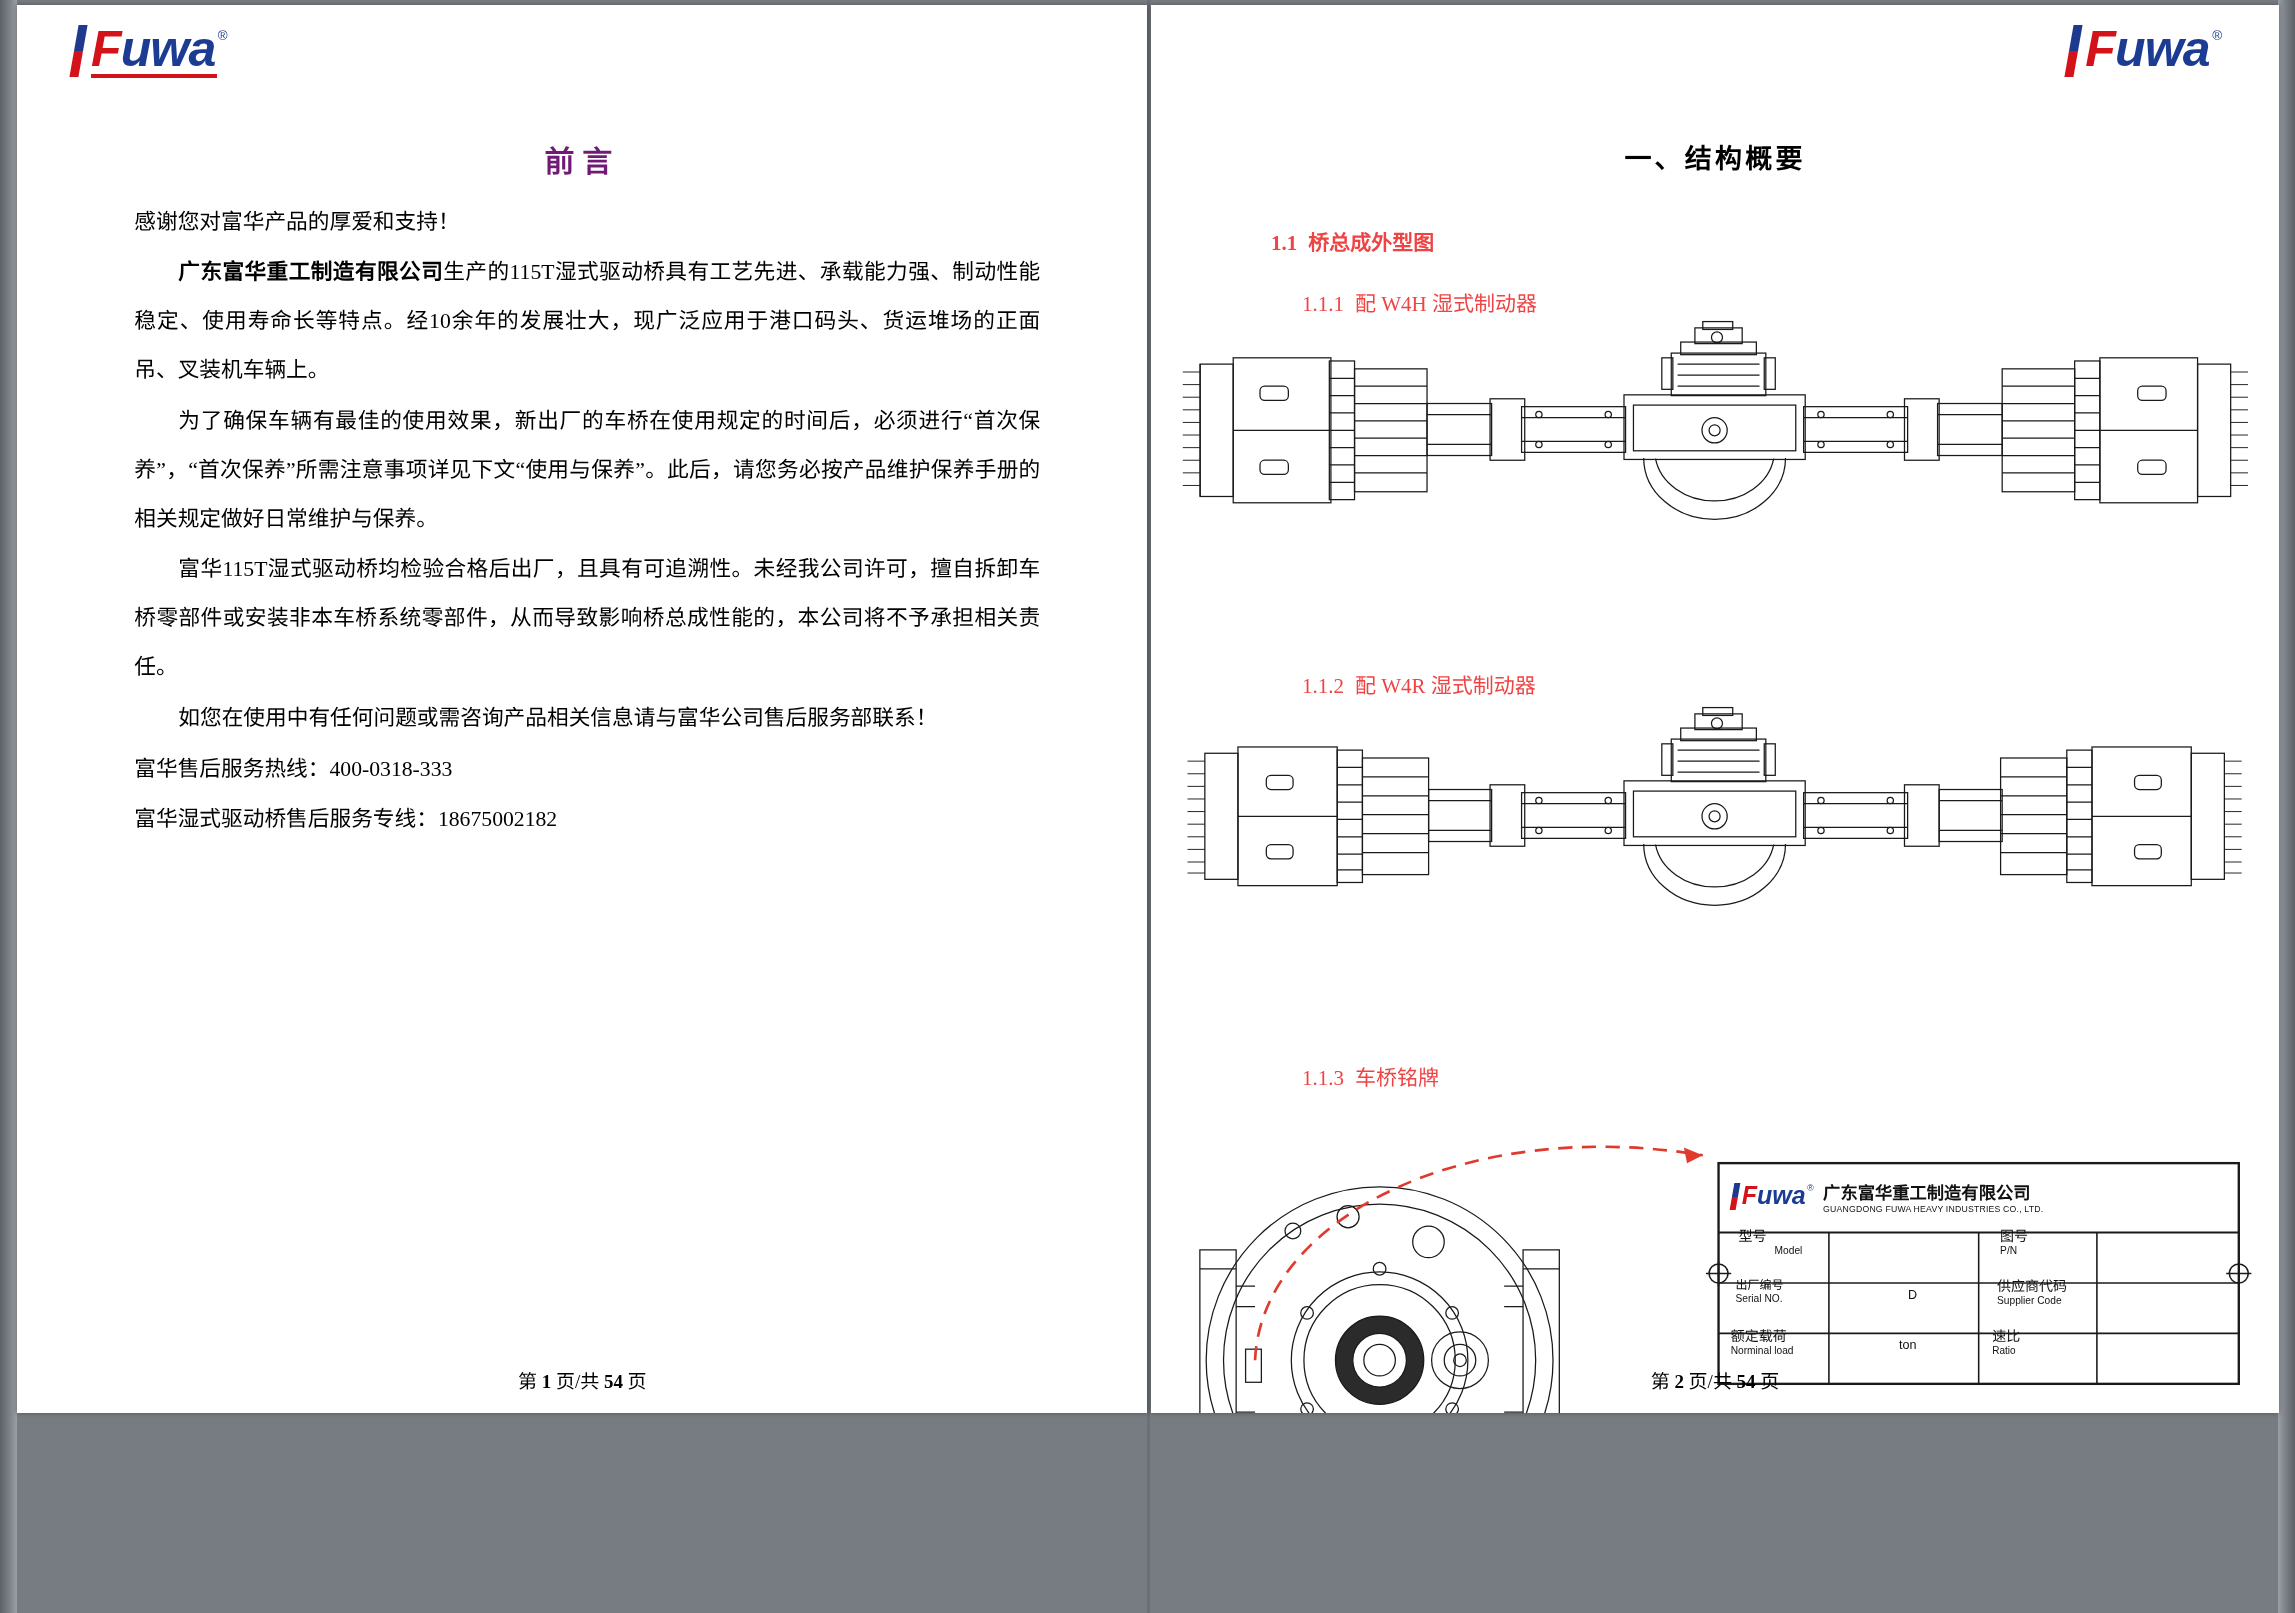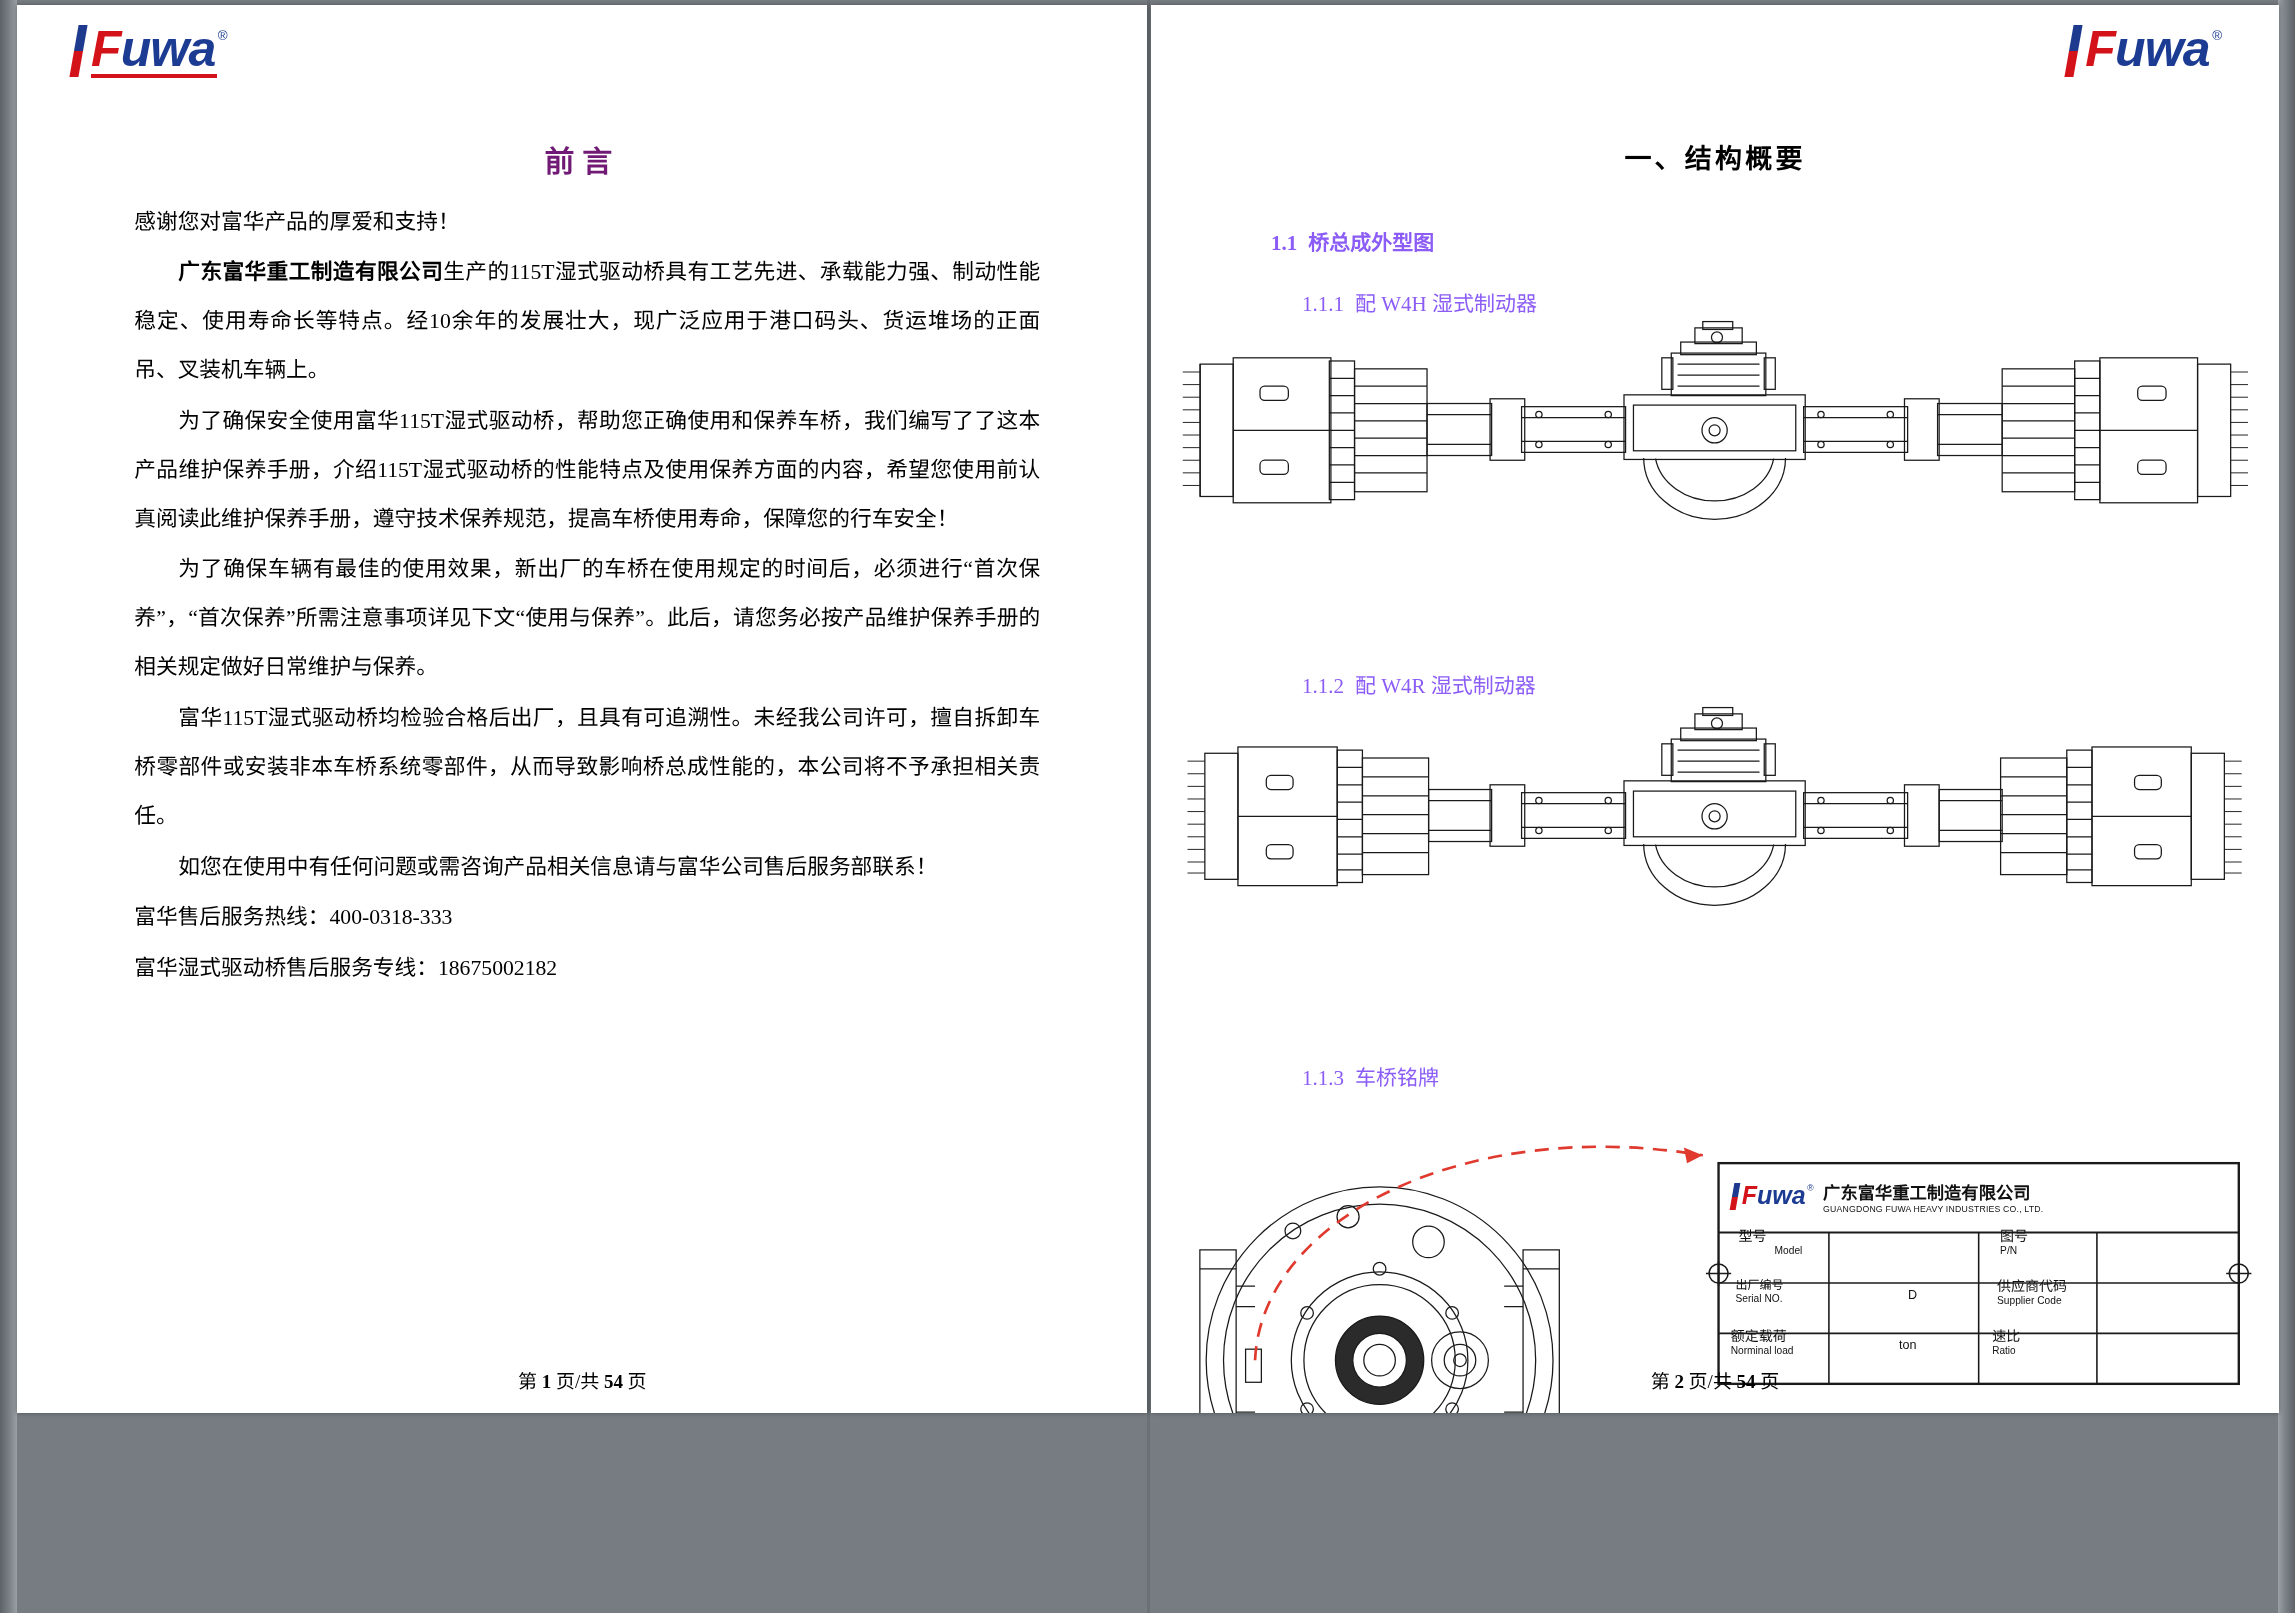--- a/index.html
+++ b/index.html
@@ -121,21 +121,21 @@
     text-align: center;
     font-size: 27px;
     font-weight: 700;
     letter-spacing: 3.2px;
     margin: 0;
     color: #000;
   }
   .sub-head {
     position: absolute;
     font-size: 21px;
-    color: #8b5cf6;
+    color: #ef4444;
   }
   .sub-head .num { margin-right: 11px; }
   .sub-h1 { left: 120px; top: 221px; font-weight: 700; }
   .sub-h2 { left: 151px; top: 282px; }
   .sub-h3 { left: 151px; top: 664px; }
   .sub-h4 { left: 151px; top: 1056px; }
 
   .fig { position: absolute; }
 
   
@@ -176,21 +176,20 @@
       <div class="word"><span class="f">F</span><span>uwa</span></div>
       <div class="reg">®</div>
       <div class="under"></div>
     </div>
 
     <h1 class="doc-title">前言</h1>
 
     <div class="body-text">
       <p><span>感谢您对富华产品的厚爱和支持！</span></p>
       <p class="indent"><b>广东富华重工制造有限公司</b><span>生产的115T湿式驱动桥具有工艺先进、承载能力强、制动性能稳定、使用寿命长等特点。经10余年的发展壮大，现广泛应用于港口码头、货运堆场的正面吊、叉装机车辆上。</span></p>
-      <p class="indent"><span>为了确保安全使用富华115T湿式驱动桥，帮助您正确使用和保养车桥，我们编写了了这本产品维护保养手册，介绍115T湿式驱动桥的性能特点及使用保养方面的内容，希望您使用前认真阅读此维护保养手册，遵守技术保养规范，提高车桥使用寿命，保障您的行车安全！</span></p>
       <p class="indent"><span>为了确保车辆有最佳的使用效果，新出厂的车桥在使用规定的时间后，必须进行“首次保养”，“首次保养”所需注意事项详见下文“使用与保养”。此后，请您务必按产品维护保养手册的相关规定做好日常维护与保养。</span></p>
       <p class="indent"><span>富华115T湿式驱动桥均检验合格后出厂，且具有可追溯性。未经我公司许可，擅自拆卸车桥零部件或安装非本车桥系统零部件，从而导致影响桥总成性能的，本公司将不予承担相关责任。</span></p>
       <p class="indent"><span>如您在使用中有任何问题或需咨询产品相关信息请与富华公司售后服务部联系！</span></p>
       <p class="hotline hotline-cn">富华售后服务热线：400-0318-333</p>
       <p class="hotline hotline-cn">富华湿式驱动桥售后服务专线：18675002182</p>
     </div>
 
     <div class="footer">
       <span>第</span><span class="n">1</span><span>页/共</span><span class="n">54</span><span>页</span>
     </div>

